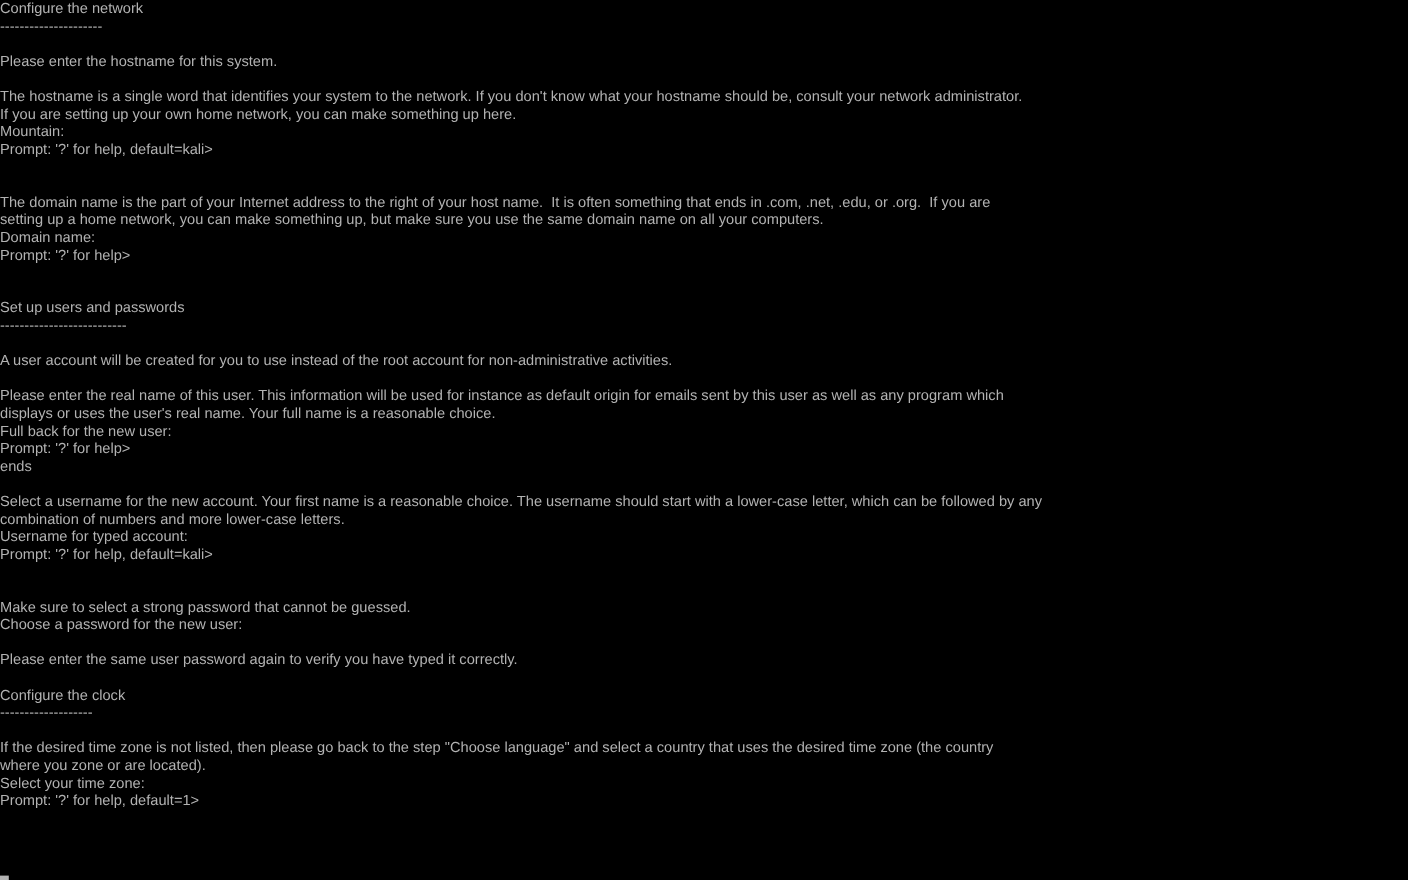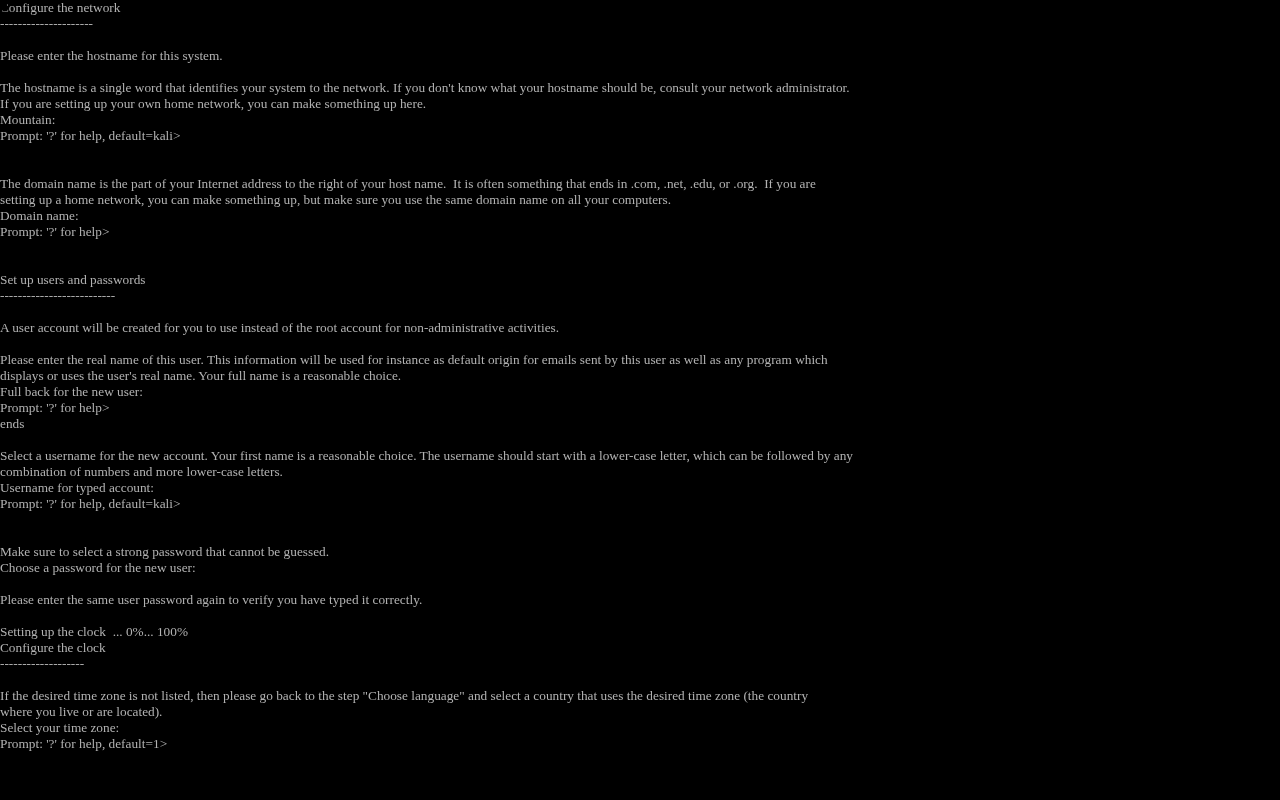--- a/index.html
+++ b/index.html
@@ -4,25 +4,24 @@
 <style>
   * { margin: 0; padding: 0; box-sizing: border-box; }
   html, body { width: 1280px; height: 800px; overflow: hidden; }
   body { background: #000; }
   .screen {
     position: relative;
     width: 1280px;
     height: 800px;
     background: #000;
     color: #b2b2b2;
-    font-family: Liberation Serif, serif;
+    font-family: Liberation Sans, sans-serif;
     font-size: 13.3px;
     line-height: 16px;
     overflow: hidden;
-    border-radius: 20px;
   }
   .line {
     height: 16px;
     white-space: pre;
   }
   section { display: block; }
   .cursor {
     position: absolute;
     left: 0;
     top: 796px;
@@ -75,24 +74,23 @@
     <div class="line"></div>
     <div class="line"></div>
     <div class="line">Make sure to select a strong password that cannot be guessed.</div>
     <div class="line">Choose a password for the new user:</div>
     <div class="line"></div>
     <div class="line">Please enter the same user password again to verify you have typed it correctly.</div>
   </section>
 
   <section>
     <div class="line"></div>
-    <div class="line">Setting up the clock  ... 0%... 100%</div>
     <div class="line">Configure the clock</div>
     <div class="line">-------------------</div>
     <div class="line"></div>
     <div class="line">If the desired time zone is not listed, then please go back to the step "Choose language" and select a country that uses the desired time zone (the country</div>
-    <div class="line">where you live or are located).</div>
+    <div class="line">where you zone or are located).</div>
     <div class="line">Select your time zone:</div>
     <div class="line">Prompt: '?' for help, default=1&gt;</div>
   </section>
 
   <div class="cursor" style="background: rgb(178, 178, 178);"></div>
 </div>
 
 </body></html>

